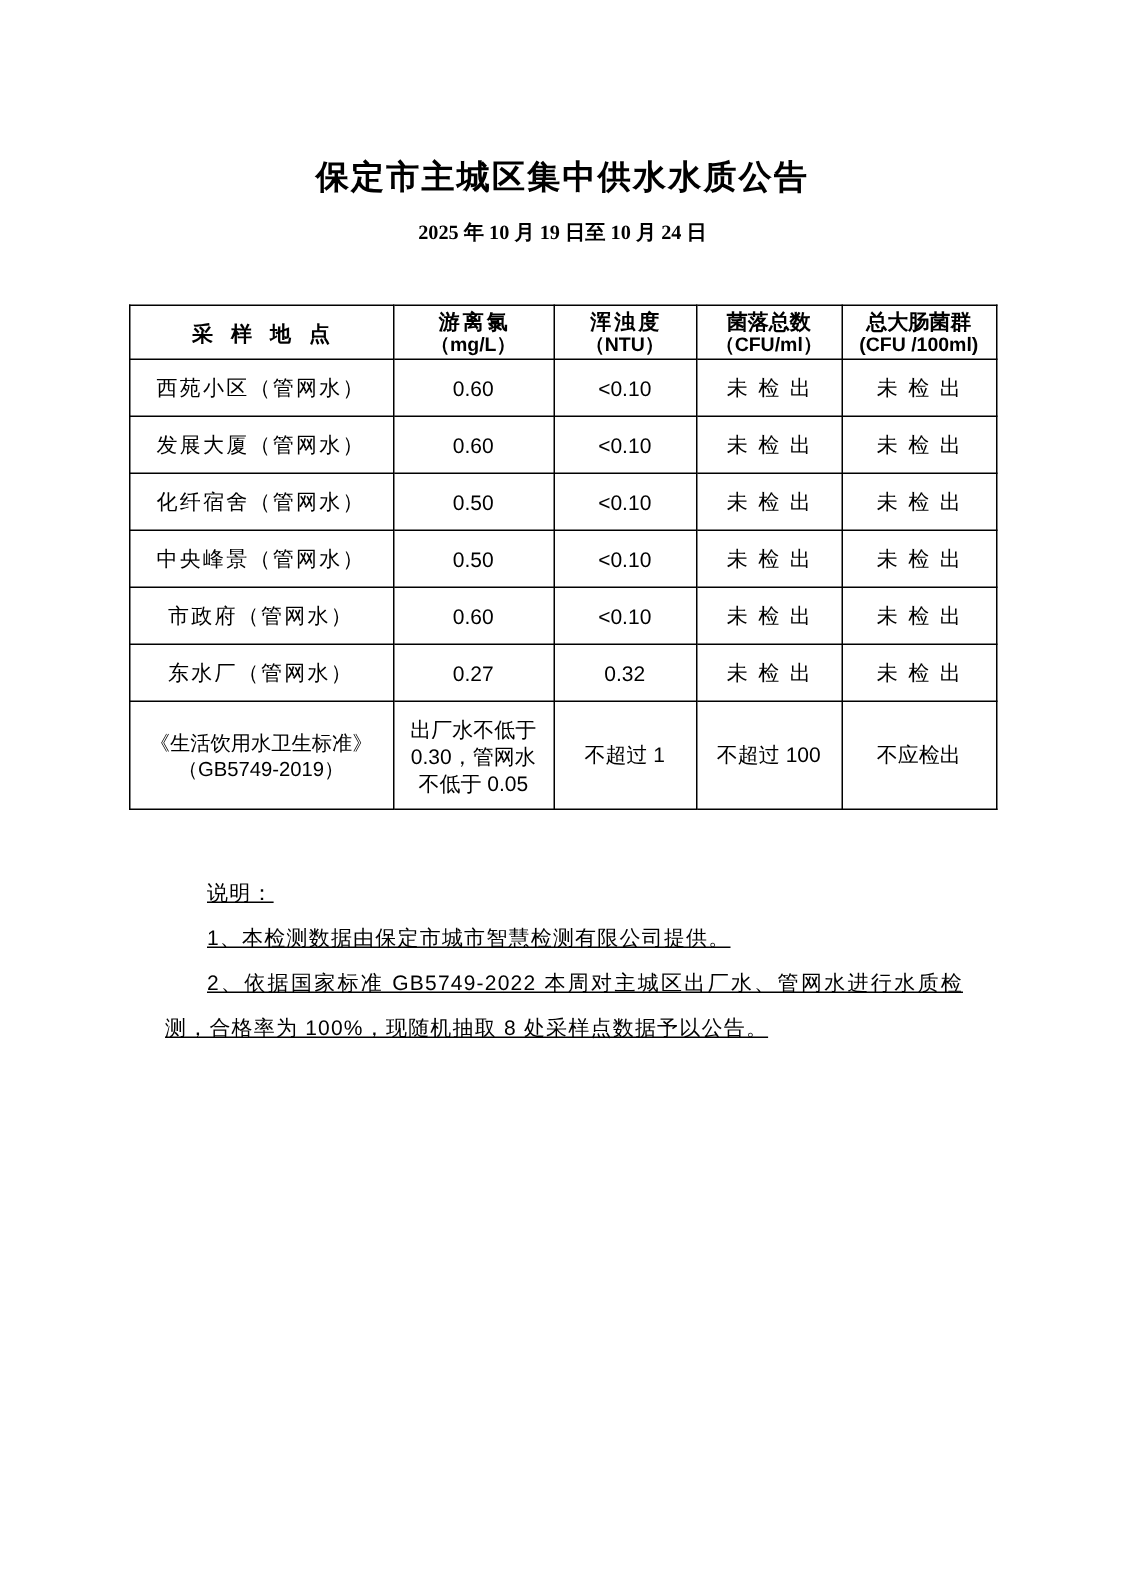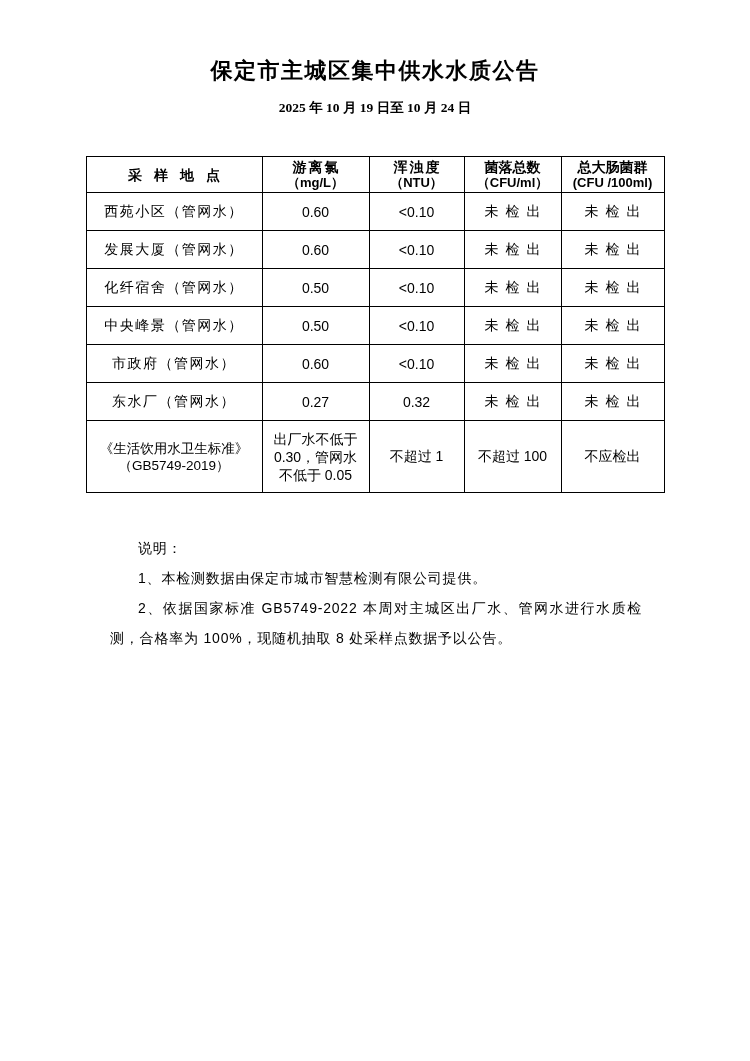--- a/index.html
+++ b/index.html
@@ -10,21 +10,21 @@
     color: #000000;
     font-family: "Liberation Serif", serif;
   }
   .page {
     position: relative;
     width: 750px; height: 1061px;
     background: #ffffff;
     overflow: hidden;
   }
   .title {
-    padding-top: 59px;
+    padding-top: 106px;
     text-align: center;
     font-family: "Liberation Sans", sans-serif;
     font-weight: bold;
     font-size: 22px;
     line-height: 24px;
     letter-spacing: 1.5px;
   }
   .date-line {
     margin-top: 17px;
     text-align: center;
@@ -73,20 +73,21 @@
     margin: 40px 108px 0 110px;
     font-family: "Liberation Sans", sans-serif;
     font-size: 14px;
   }
   .notes p {
     margin: 0;
     line-height: 30px;
     text-indent: 2em;
     text-align: justify;
     letter-spacing: 0.8px;
+    text-decoration: underline;
   }
 </style>
 </head>
 <body>
 
 <div class="page">
 
   <div class="title">保定市主城区集中供水水质公告</div>
   <div class="date-line">2025 年 10 月 19 日至 10 月 24 日</div>
 

